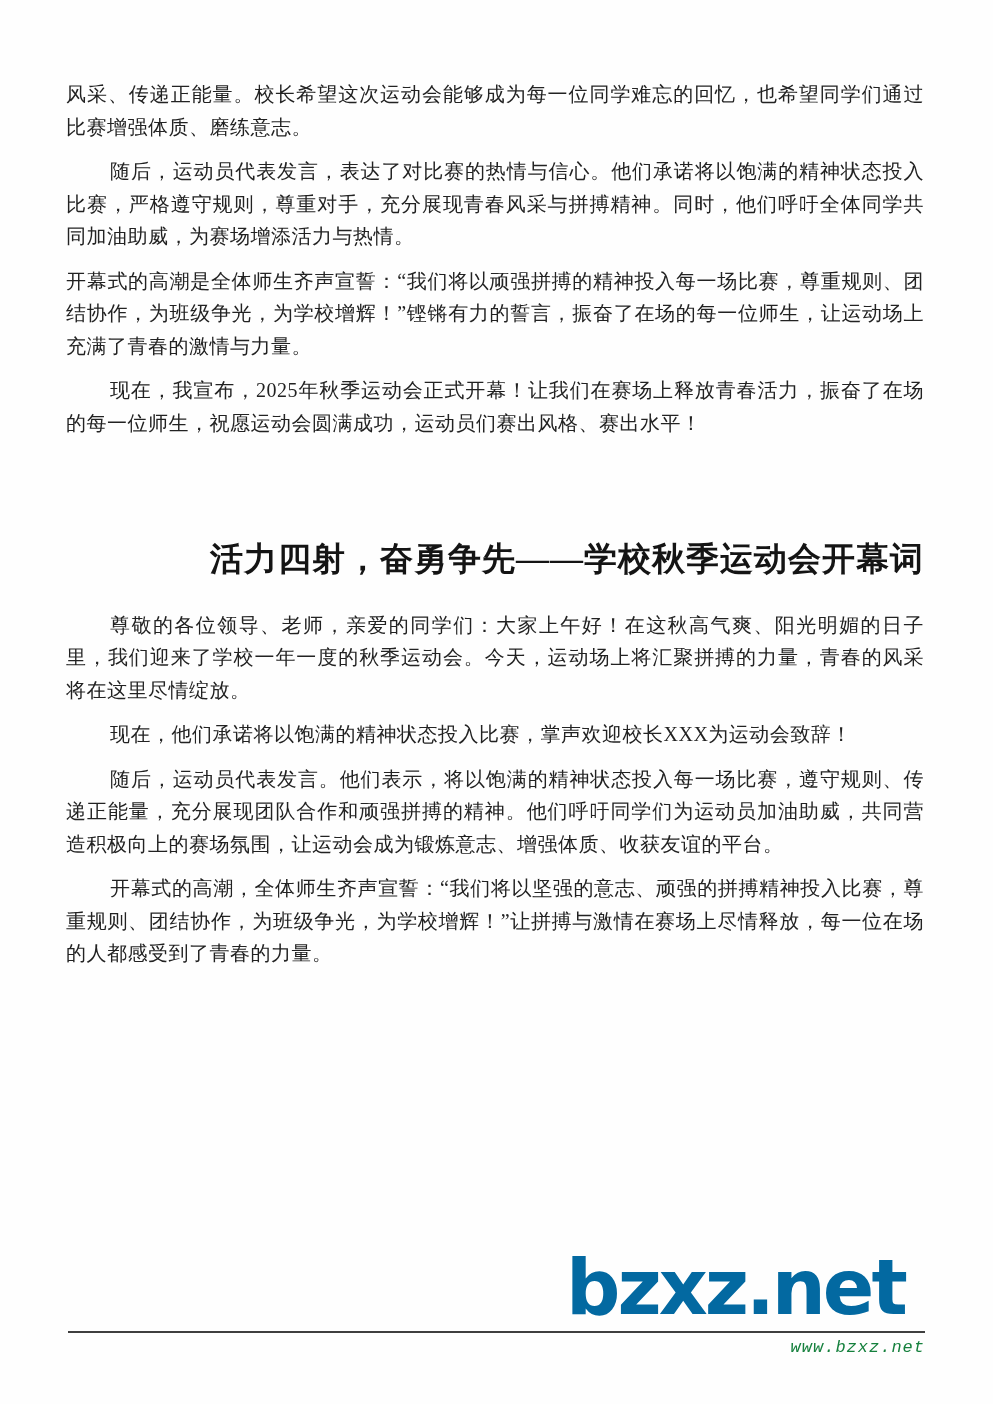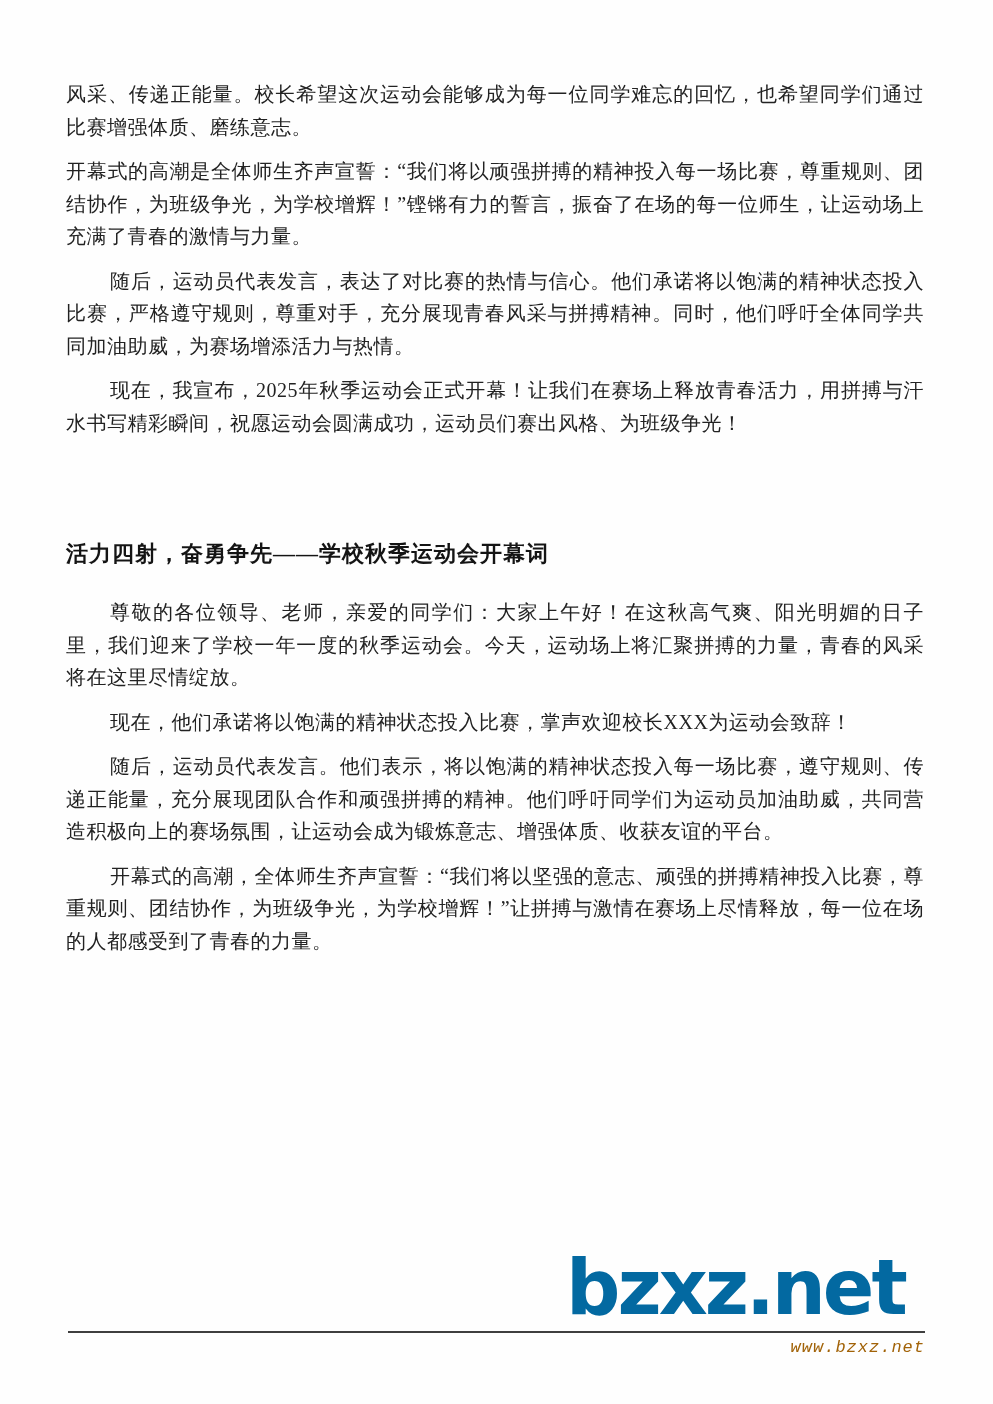--- a/index.html
+++ b/index.html
@@ -27,24 +27,24 @@
     line-height: 32.5px;
     color: #222222;
     text-align: justify;
     margin: 0 0 12px 0;
     letter-spacing: 0.5px;
     word-break: break-all;
   }
   p.para.indent { text-indent: 2.2em; }
   p.para.flush  { text-indent: 0; }
   h1.doc-title {
-    font-size: 22px;
+    font-size: 33px;
     font-weight: 700;
     color: #141414;
-    text-align: left;
+    text-align: right;
     margin: 102px 0 30px 0;
     line-height: 1.15;
     letter-spacing: 1px;
     font-family: "Liberation Serif", "DejaVu Serif", serif;
   }
   .watermark {
     position: absolute;
     left: 566px;
     top: 1248px;
     z-index: 1;
@@ -65,36 +65,36 @@
     z-index: 3;
   }
   .footer-url {
     position: absolute;
     right: 68px;
     top: 1338px;
     z-index: 3;
     font-family: "Liberation Mono", "DejaVu Sans Mono", monospace;
     font-style: italic;
     font-size: 17px;
-    color: #a16207;
+    color: #15803d;
     letter-spacing: 1px;
     text-align: center;
   }
 </style>
 </head>
 <body>
 
 <div class="page">
 
   <div class="content">
 
     <p class="para flush">风采、传递正能量。校长希望这次运动会能够成为每一位同学难忘的回忆，也希望同学们通过比赛增强体质、磨练意志。</p>
+    <p class="para indent">随后，运动员代表发言，表达了对比赛的热情与信心。他们承诺将以饱满的精神状态投入比赛，严格遵守规则，尊重对手，充分展现青春风采与拼搏精神。同时，他们呼吁全体同学共同加油助威，为赛场增添活力与热情。</p>
     <p class="para flush">开幕式的高潮是全体师生齐声宣誓：“我们将以顽强拼搏的精神投入每一场比赛，尊重规则、团结协作，为班级争光，为学校增辉！”铿锵有力的誓言，振奋了在场的每一位师生，让运动场上充满了青春的激情与力量。</p>
-    <p class="para indent">随后，运动员代表发言，表达了对比赛的热情与信心。他们承诺将以饱满的精神状态投入比赛，严格遵守规则，尊重对手，充分展现青春风采与拼搏精神。同时，他们呼吁全体同学共同加油助威，为赛场增添活力与热情。</p>
-    <p class="para indent">现在，我宣布，2025年秋季运动会正式开幕！让我们在赛场上释放青春活力，用拼搏与汗水书写精彩瞬间，祝愿运动会圆满成功，运动员们赛出风格、为班级争光！</p>
+    <p class="para indent">现在，我宣布，2025年秋季运动会正式开幕！让我们在赛场上释放青春活力，振奋了在场的每一位师生，祝愿运动会圆满成功，运动员们赛出风格、赛出水平！</p>
 
     <h1 class="doc-title">活力四射，奋勇争先——学校秋季运动会开幕词</h1>
 
     <p class="para indent">尊敬的各位领导、老师，亲爱的同学们：大家上午好！在这秋高气爽、阳光明媚的日子里，我们迎来了学校一年一度的秋季运动会。今天，运动场上将汇聚拼搏的力量，青春的风采将在这里尽情绽放。</p>
     <p class="para indent">现在，他们承诺将以饱满的精神状态投入比赛，掌声欢迎校长XXX为运动会致辞！</p>
     <p class="para indent">随后，运动员代表发言。他们表示，将以饱满的精神状态投入每一场比赛，遵守规则、传递正能量，充分展现团队合作和顽强拼搏的精神。他们呼吁同学们为运动员加油助威，共同营造积极向上的赛场氛围，让运动会成为锻炼意志、增强体质、收获友谊的平台。</p>
     <p class="para indent">开幕式的高潮，全体师生齐声宣誓：“我们将以坚强的意志、顽强的拼搏精神投入比赛，尊重规则、团结协作，为班级争光，为学校增辉！”让拼搏与激情在赛场上尽情释放，每一位在场的人都感受到了青春的力量。</p>
 
   </div>
 

